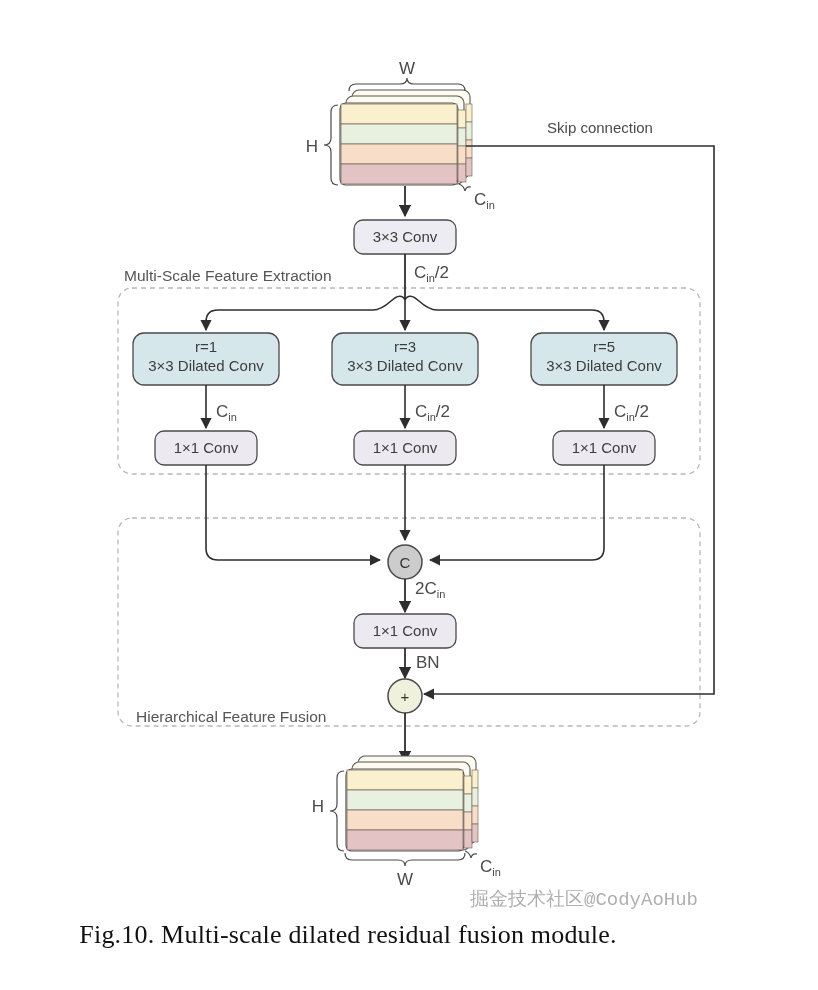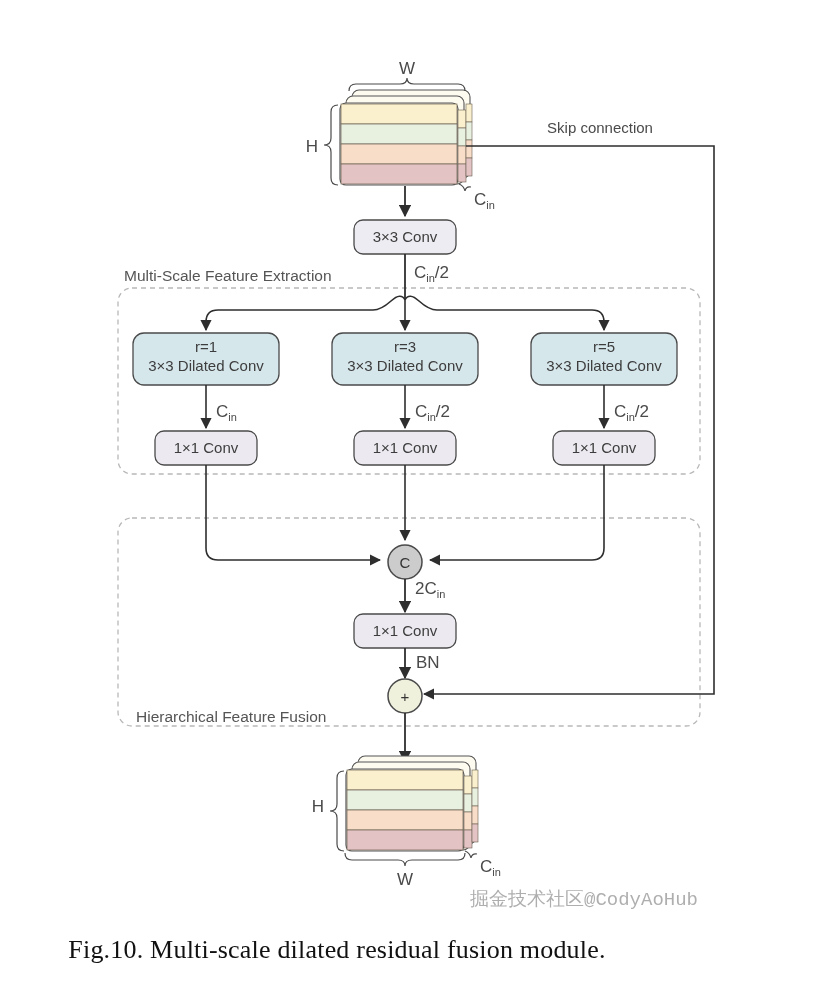--- a/index.html
+++ b/index.html
@@ -5,22 +5,22 @@
   html,body{margin:0;padding:0;background:#ffffff;}
   body{
     width:818px;height:990px;position:relative;overflow:hidden;
     font-family:"Liberation Sans", sans-serif;
     color:#3a3a3a;
   }
   #figure{position:absolute;inset:0;}
   svg#diagram{position:absolute;left:0;top:0;width:818px;height:990px;display:block;}
 
   .cap-wrap{
-    position:absolute;left:0;top:920px;width:674px;height:60px;
-    display:flex;align-items:center;justify-content:center;
+    position:absolute;left:11px;top:920px;width:674px;height:60px;
+    display:flex;justify-content:center;
   }
   .caption{
     font-family:"Liberation Serif", serif;
     font-size:26px;color:#111;white-space:nowrap;letter-spacing:.2px;
   }
   .watermark{
     position:absolute;left:470px;top:886px;
     font-family:Liberation Mono, monospace;
     font-size:19px;color:#7e7e7e;opacity:.62;white-space:nowrap;
     pointer-events:none;

